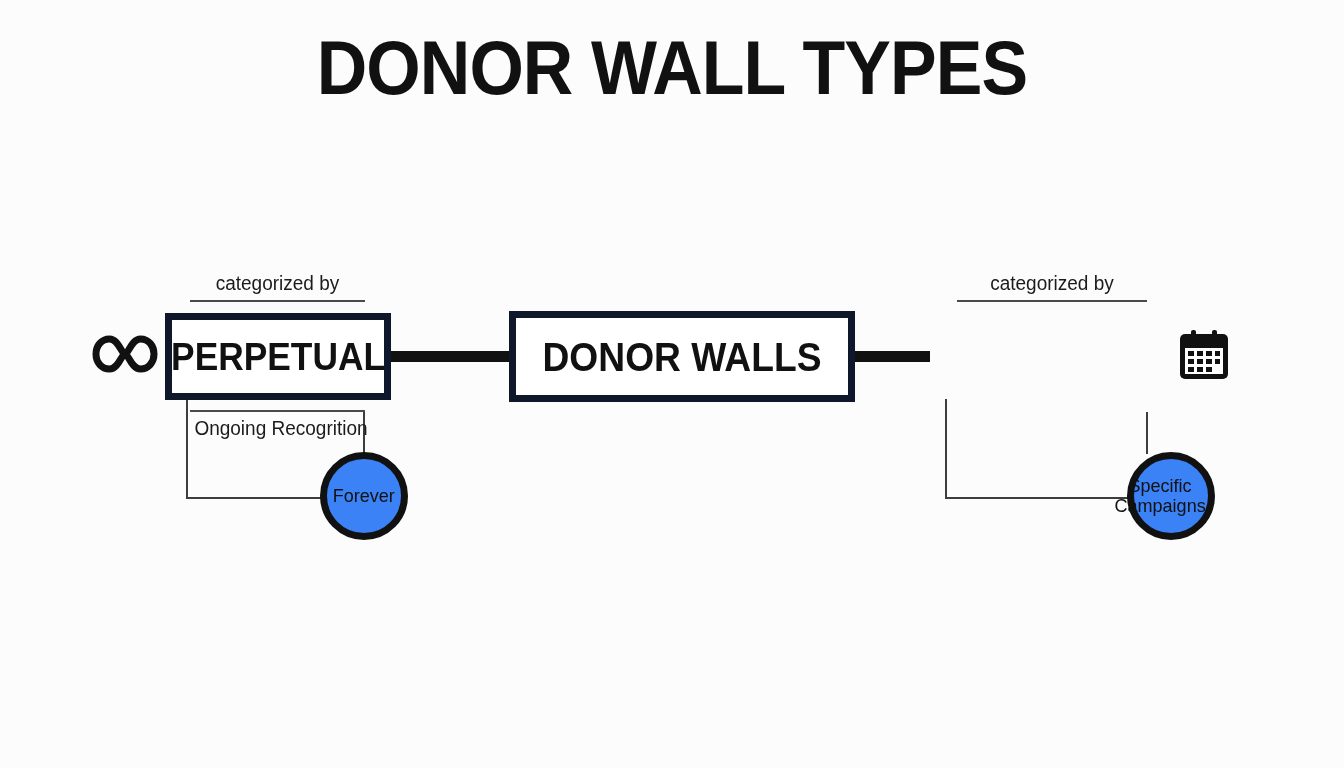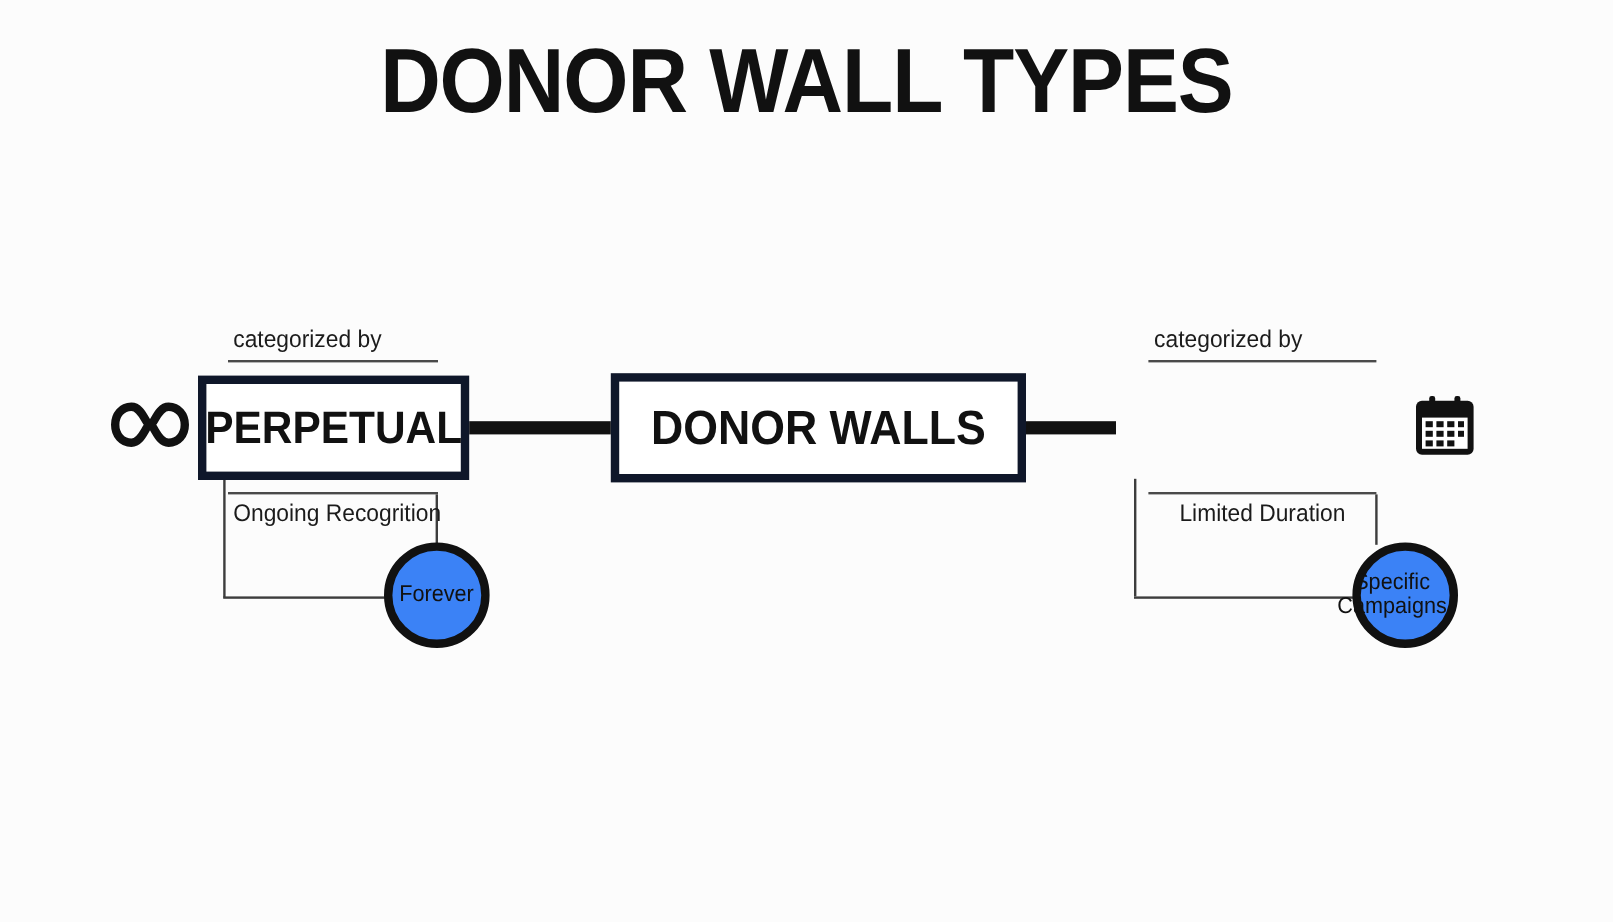--- a/index.html
+++ b/index.html
@@ -88,21 +88,21 @@
     position: absolute;
     background: #111111;
     height: 11px;
   }
   #connector-left  { left: 388px; top: 351px; width: 124px; }
   #connector-right { left: 852px; top: 351px; width: 78px;  }
 
   
   .caption-top {
     position: absolute;
-    text-align: left;
+    text-align: center;
   }
   .caption-top .caption-text {
     font-family: "Liberation Sans", sans-serif;
     font-size: 20px;
     color: #1b1b1b;
     line-height: 1.1;
     white-space: nowrap;
     transform: scaleX(0.95);
     display: block;
   }
@@ -268,24 +268,20 @@
         <rect x="19" y="38" width="6" height="5"></rect>
         <rect x="28" y="38" width="6" height="5"></rect>
       </g>
     </svg>
   </span>
 
   <div class="thin-line thin-v" id="branch-right-v"></div>
   <div class="thin-line thin-h" id="branch-right-h"></div>
   <div class="thin-line thin-v" id="branch-right-tick-v"></div>
 
-  <div class="attr-caption" id="attr-right">
-    <div class="attr-rule"></div>
-    <span class="attr-text">Limited Duration</span>
-  </div>
 
   <div class="value-circle" id="circle-specific-campaigns">
     <span class="circle-label">
       <span>Specific</span><br>
       <span>Campaigns</span>
     </span>
   </div>
 
 </div>
 

